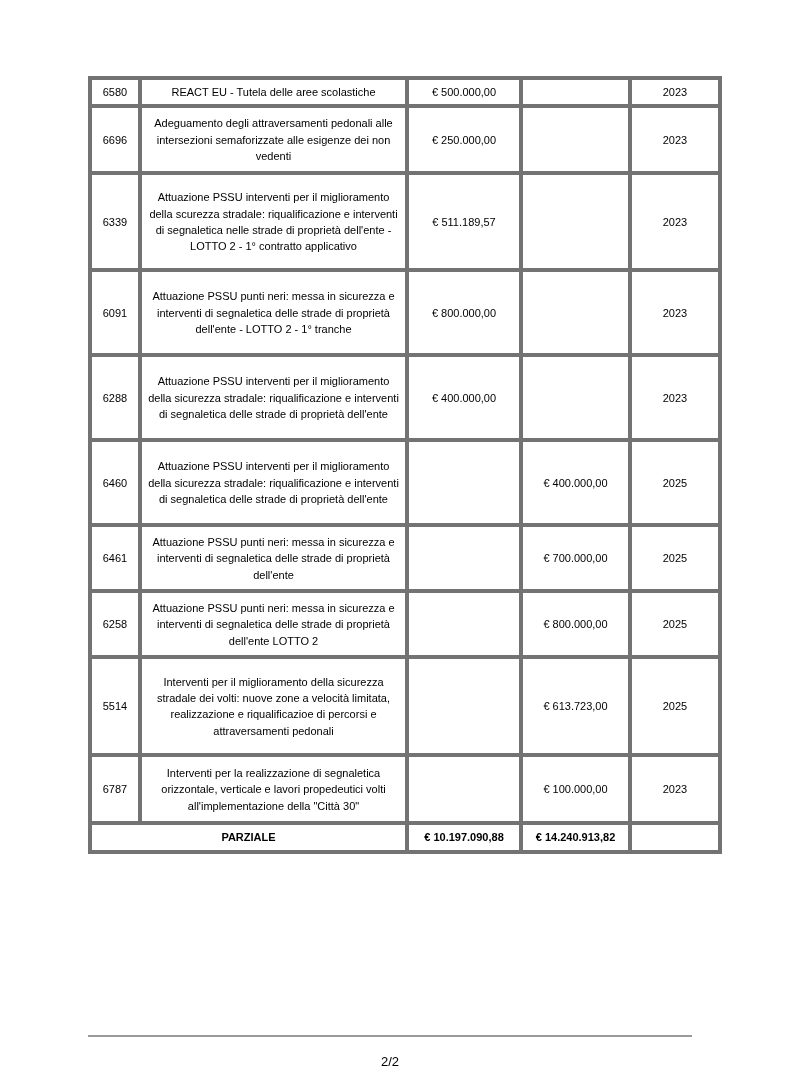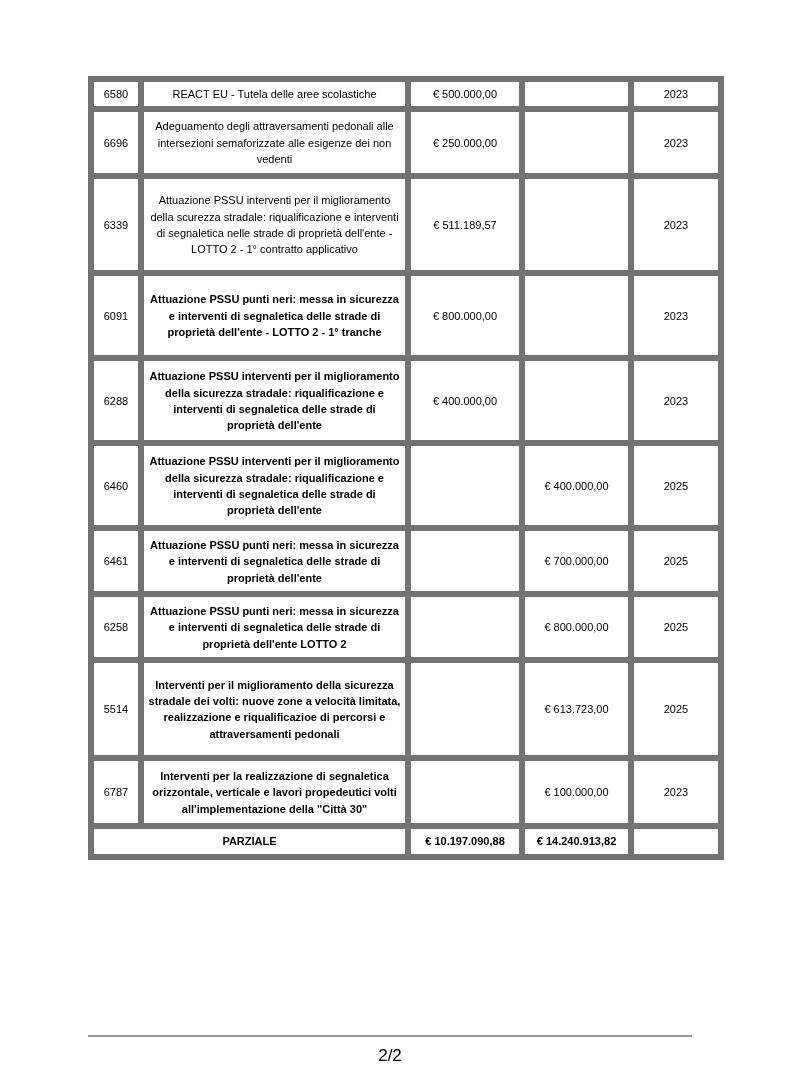--- a/index.html
+++ b/index.html
@@ -9,38 +9,38 @@
   table.doc-table{
     position:absolute;left:88px;top:76px;width:630px;
     border-collapse:collapse;table-layout:fixed;
     font-size:11px;line-height:16.4px;color:#000;
     border-left:1.5px solid #000;
     border-right:1.5px solid #000;
     border-bottom:2.5px solid #000;
     border-top:1px solid #b3b3b3;
   }
   table.doc-table td{
-    border:6px solid #737373;
+    border:4px solid #737373;
     vertical-align:middle;
     padding:4px;
     overflow:hidden;
     text-align:center;
   }
   td.id{text-align:center;}
   td.desc{text-align:left;padding:5px 4px 5px 5px;}
-  td.desc.blk{border-left:1.5px solid #000;font-weight:bold;}
+  td.desc.blk{border-left:1.5px solid #000;}
   td.amt{text-align:right;padding-right:5px;white-space:nowrap;}
   td.yr{text-align:center;}
   tr.totals td{font-weight:bold;margin-top:42px;}
   td.lbl{text-align:right;padding-right:5px;}
   td.amt-c{text-align:center;white-space:nowrap;}
 
   .footer{position:absolute;left:88px;top:1035px;width:604px;}
   .footer-line{border-top:2px solid #9a9a9a;height:0;}
-  .page-num{text-align:center;font-size:17px;margin-top:9px;color:#000;}
+  .page-num{text-align:center;font-size:13px;margin-top:17px;color:#000;}
 </style>
 </head>
 <body>
 
 <div class="page">
 
   <table class="doc-table">
     <colgroup>
       <col style="width:50px">
         <col style="width:267px">

